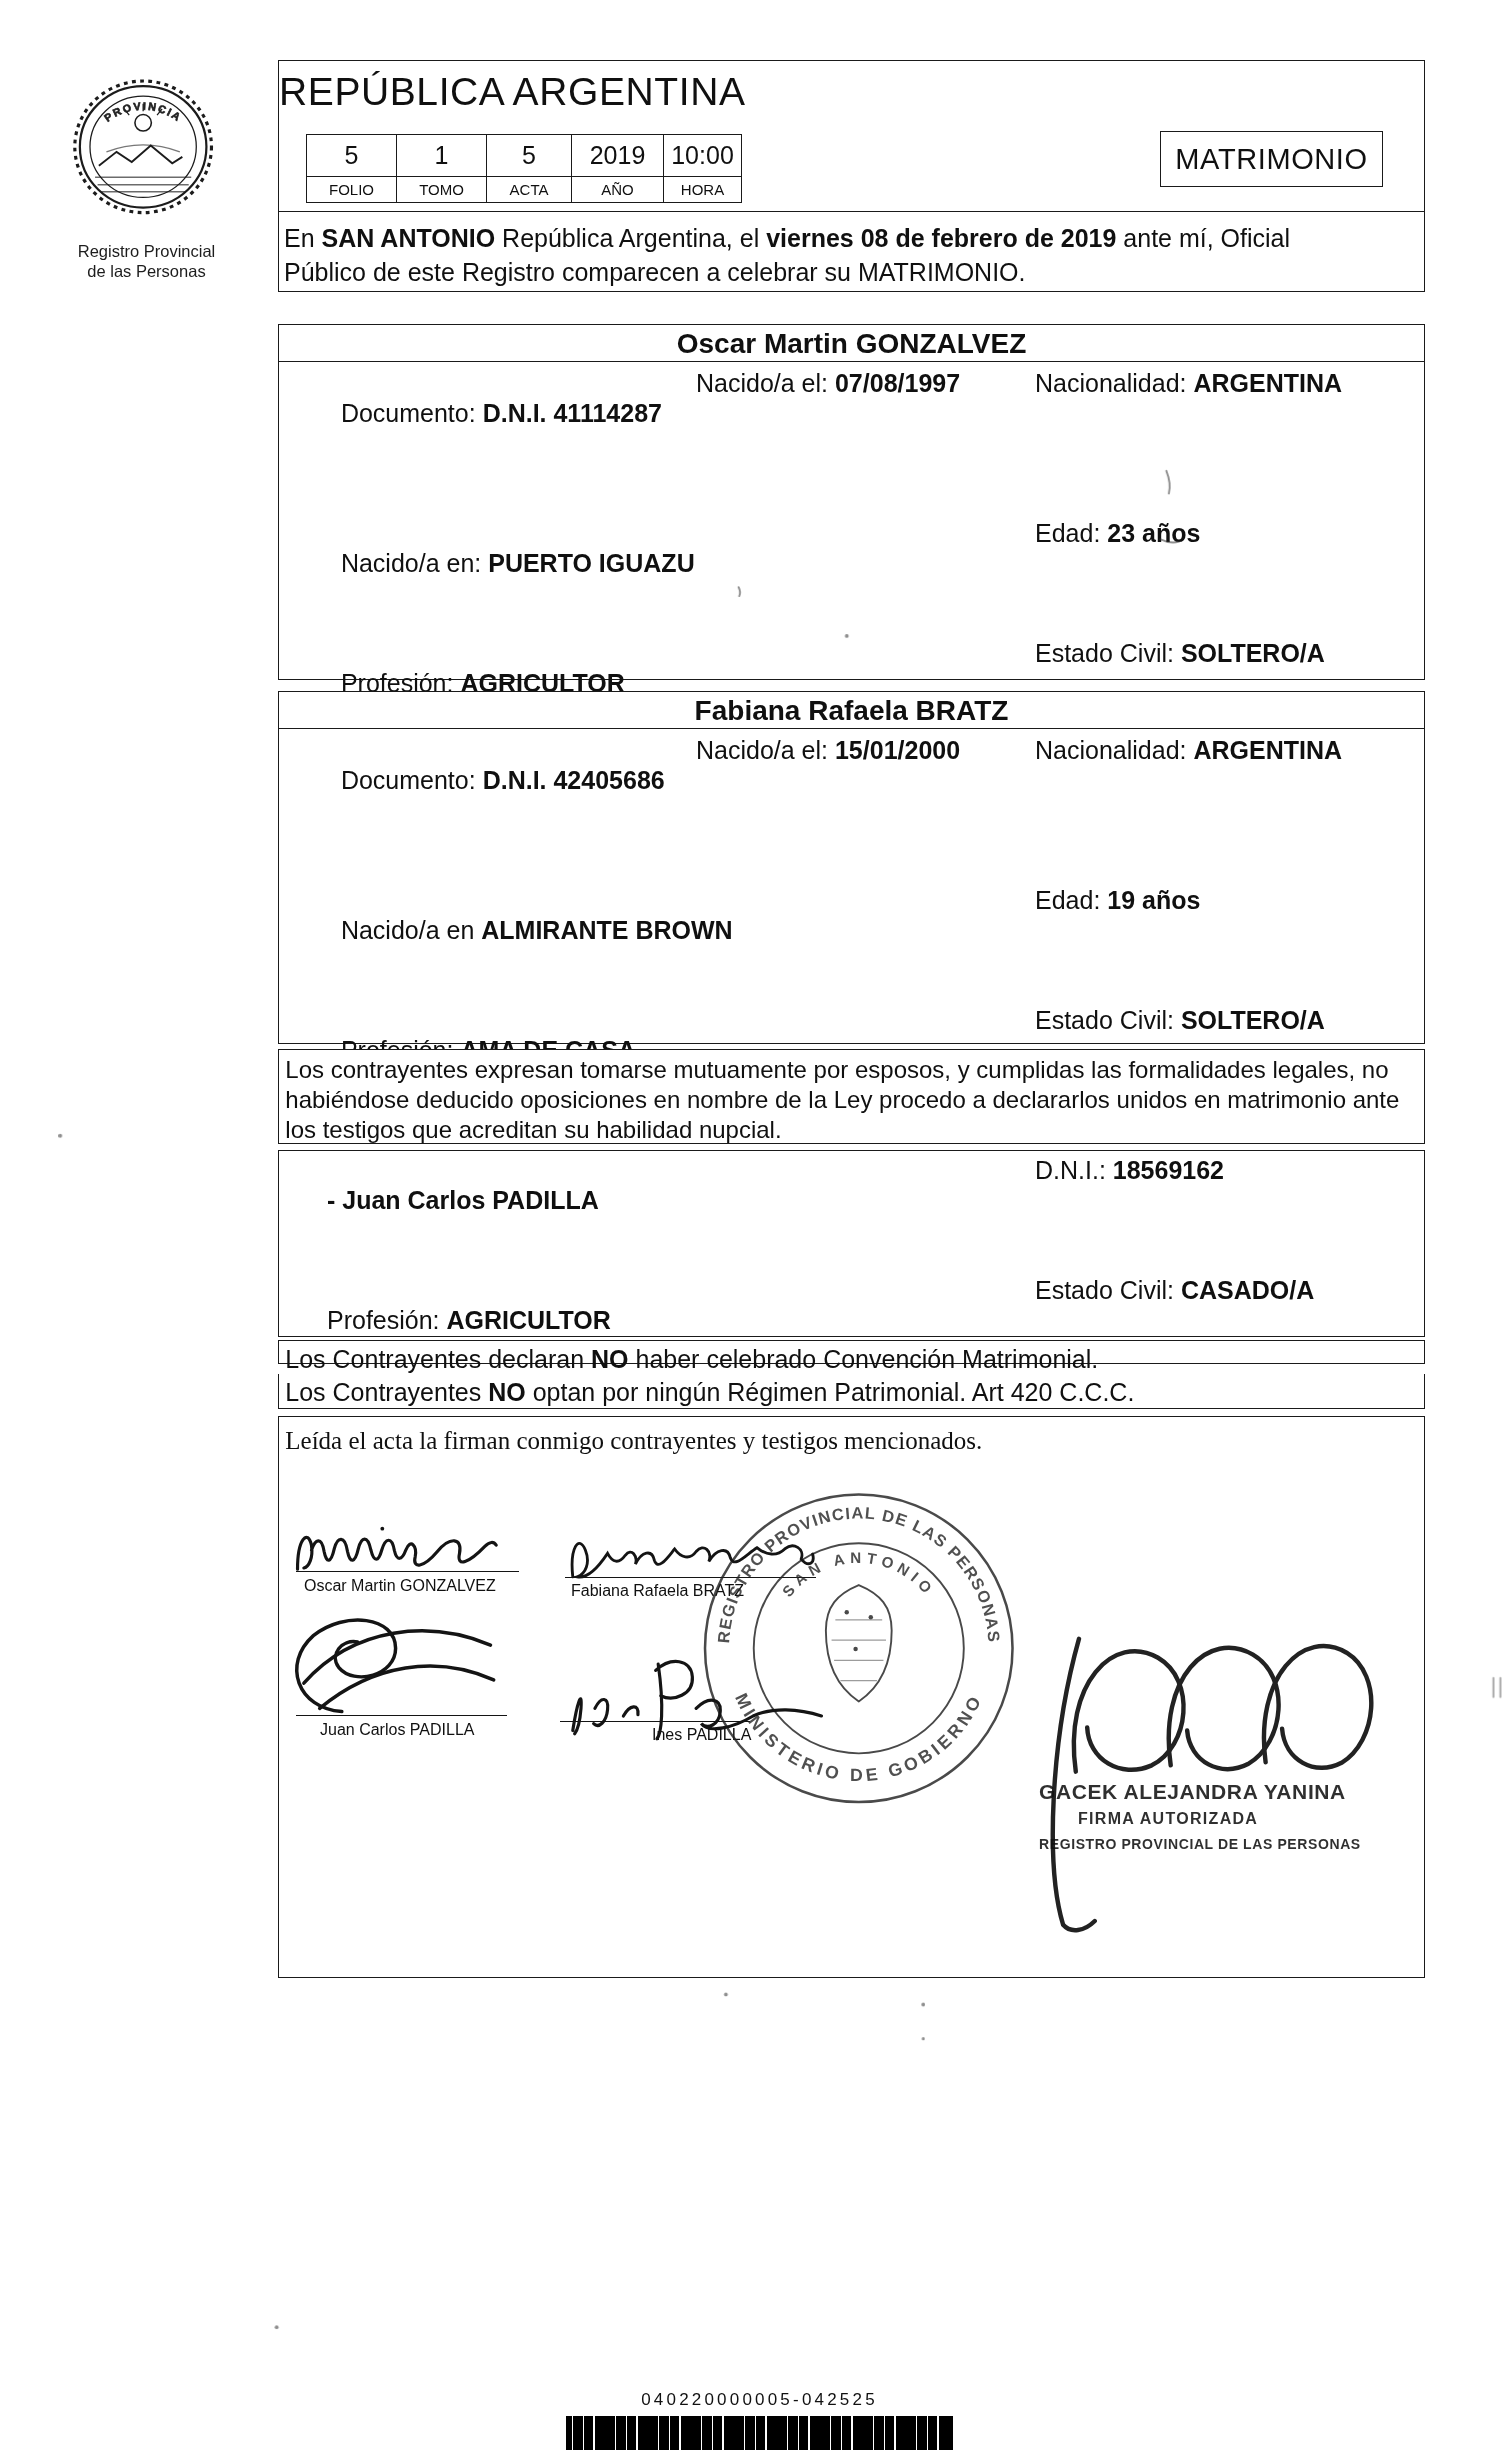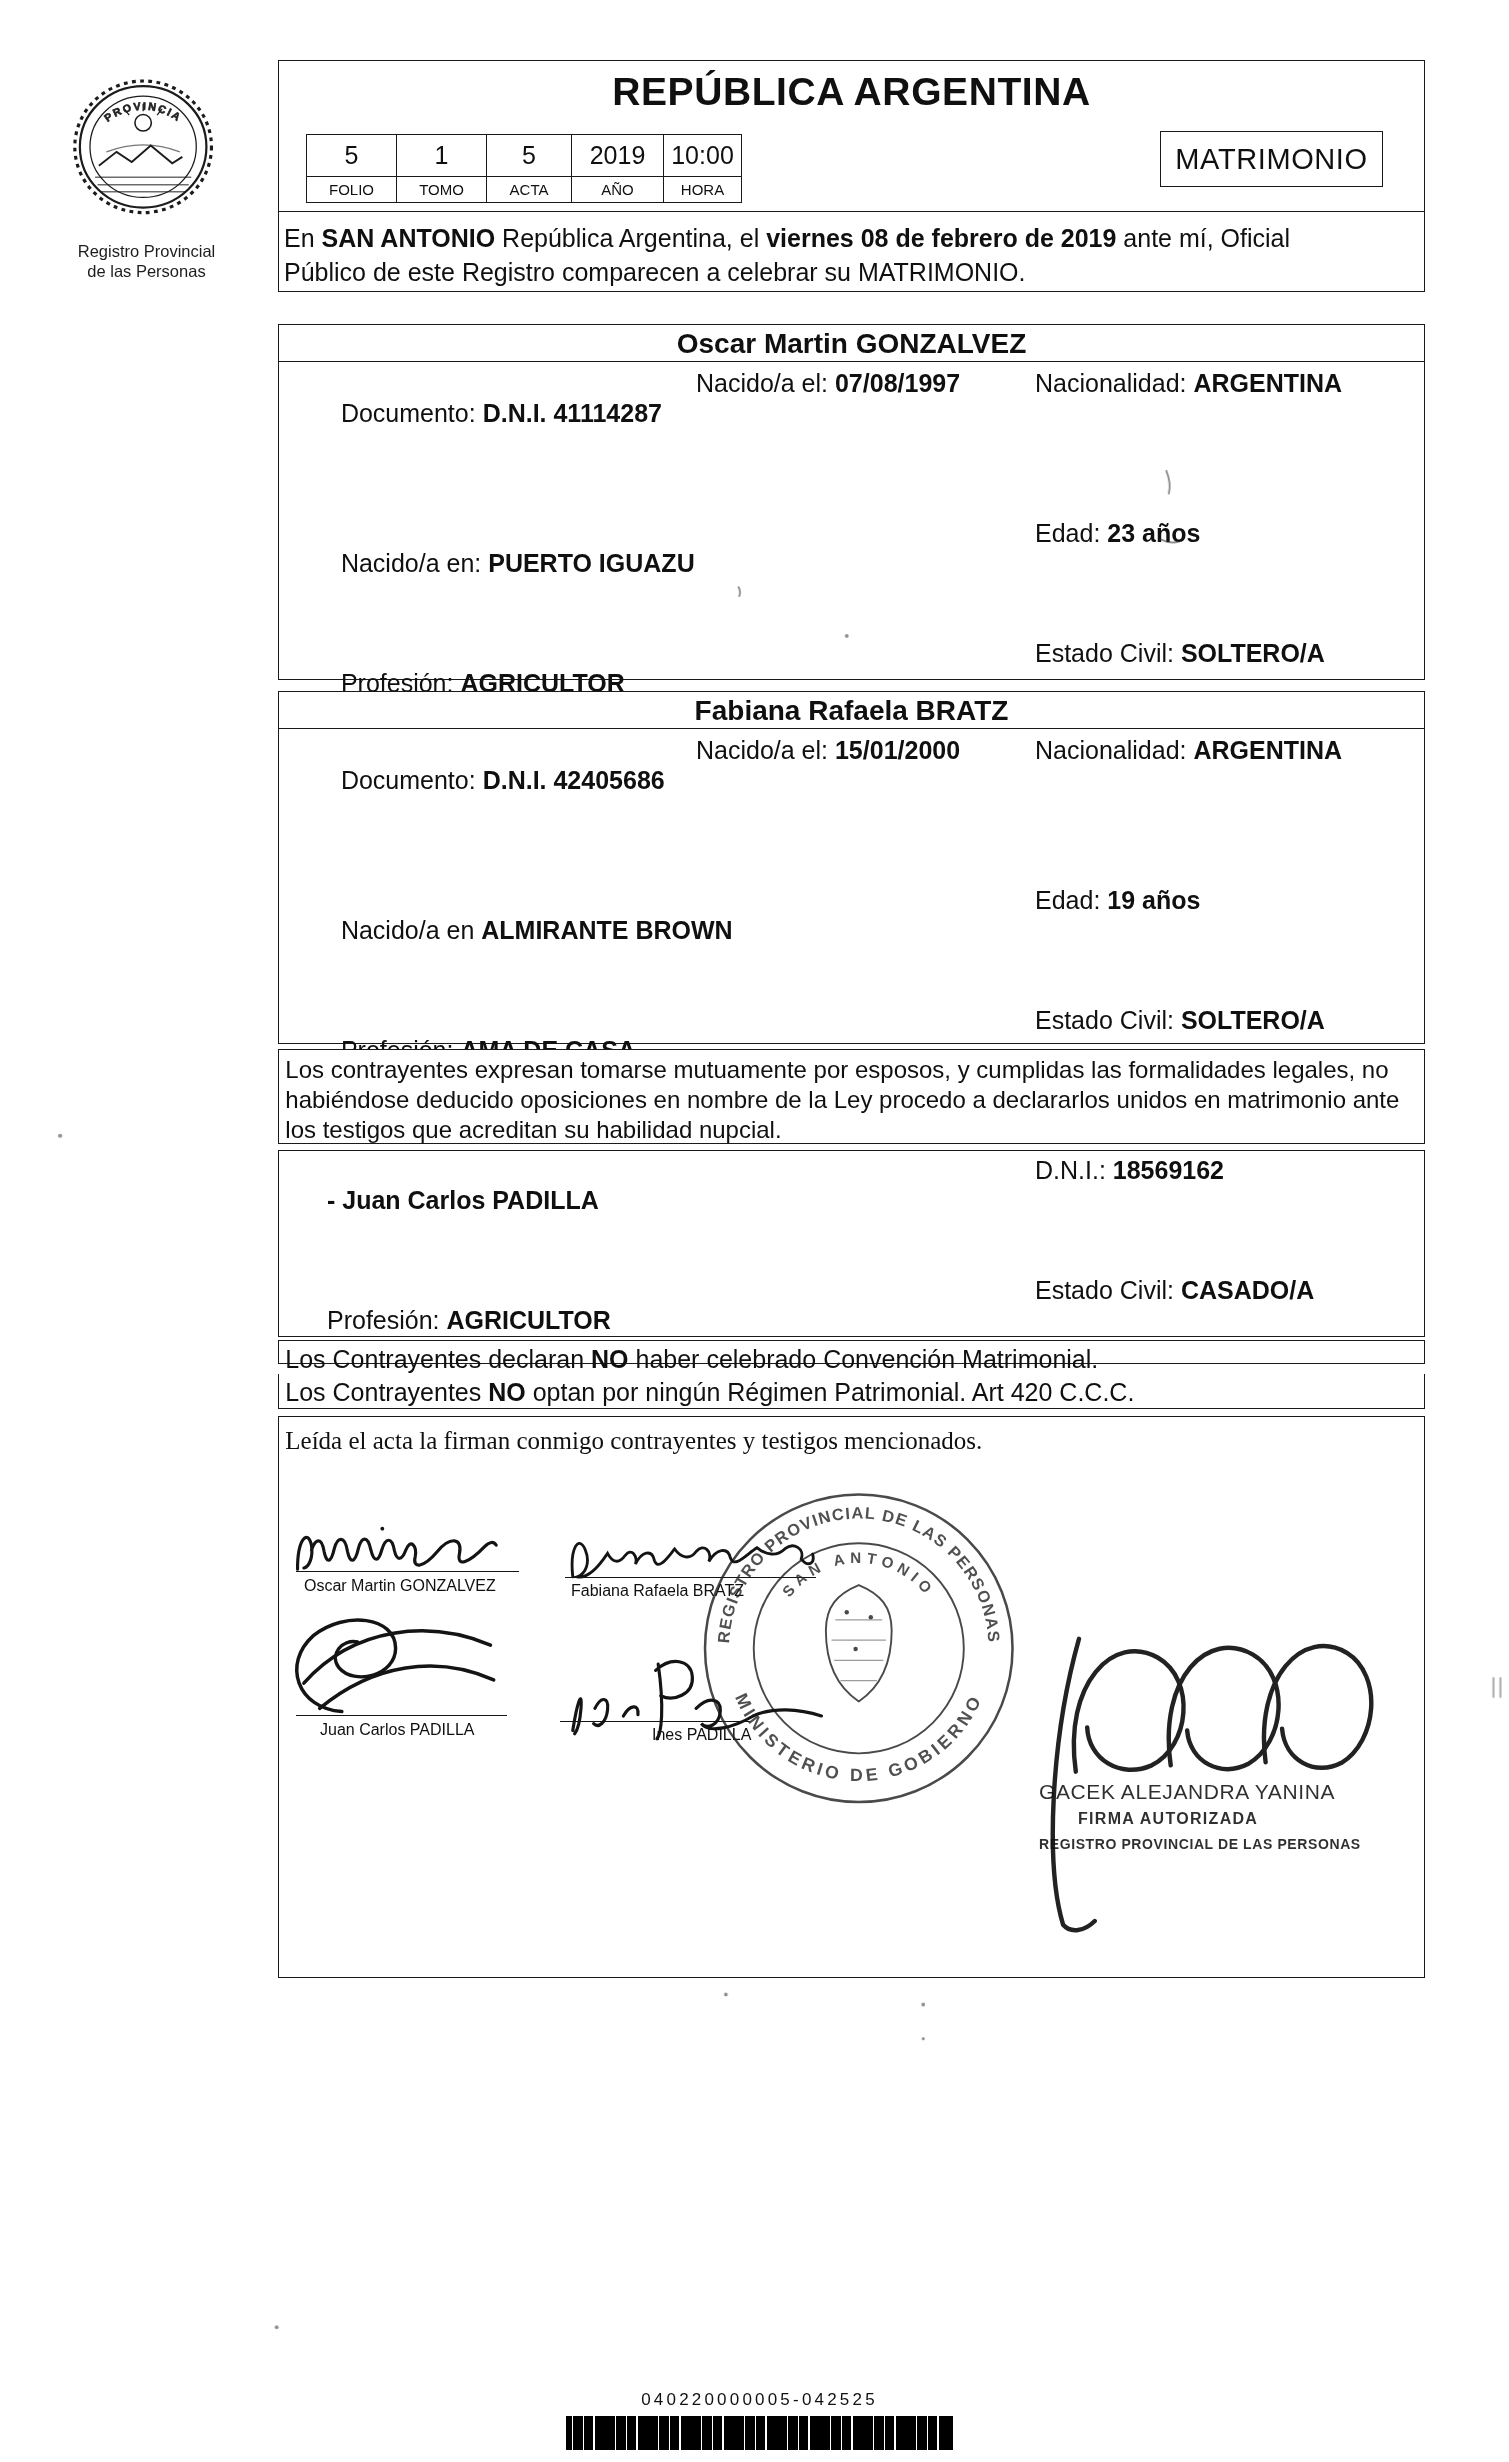--- a/index.html
+++ b/index.html
@@ -1,20 +1,20 @@
 <!DOCTYPE html>
 <html style="font-size:10px"><head>
 <meta charset="utf-8">
 <style>
   html,body{margin:0;padding:0;background:#e8e8e8;}
   .page{position:relative;width:1510px;height:2462px;background:#ffffff;overflow:hidden;
         font-family:"Liberation Sans","DejaVu Sans",sans-serif;color:#101010;}
   .box{position:absolute;left:278px;width:1147px;border:1.9px solid #1a1a1a;box-sizing:border-box;background:#fff;}
   
-  .doc-title{padding-top:8.9px;text-align:center;font-size:39px;letter-spacing:0.6px;font-weight:700;}
+  .doc-title{padding-top:8.9px;font-size:39px;letter-spacing:0.6px;font-weight:400;}
   .registry{position:absolute;top:73px;left:27px;border-collapse:collapse;}
   .registry td{border:1.9px solid #1a1a1a;text-align:center;}
   .registry tr.vals td{font-size:25px;font-weight:400;height:39px;}
   .registry tr.labs td{font-size:15px;font-weight:400;height:23px;}
   .c-folio{width:87px}.c-tomo{width:87px}.c-acta{width:82px}.c-anio{width:89px}.c-hora{width:75px}
   .act-box{position:absolute;top:70px;left:881px;width:223px;height:56px;border:1.9px solid #1a1a1a;
            box-sizing:border-box;display:flex;align-items:center;justify-content:center;
            font-size:29px;letter-spacing:0.6px;font-weight:400;}
   .intro-section{position:absolute;top:150px;left:0;right:0;border-top:1.9px solid #1a1a1a;padding:8.9px 5px 6.3px;}
   .intro-text{font-size:25px;line-height:34px;white-space:pre-wrap;}
@@ -31,21 +31,21 @@
   .cmid{position:absolute;left:417px;top:0;white-space:pre;}
   .cright{position:absolute;left:756px;top:0;white-space:pre;}
   
   .para{padding:6.3px 6.3px 0;font-size:24px;line-height:30px;white-space:pre;}
   .clause-line{padding:4.4px 6.3px 0;font-size:25px;white-space:pre;}
   .closing-line{padding:10px 6.3px 0;font-size:25px;white-space:pre;font-family:Liberation Serif, serif;}
   
   .sig-line{position:absolute;border-top:1.9px solid #141414;}
   .sig-caption{position:absolute;font-size:16px;font-weight:400;color:#101010;white-space:pre;}
   .official{position:absolute;left:1039px;top:1780px;opacity:.88;color:#131313;}
-  .official .o1{font-size:21px;font-weight:400;letter-spacing:0.6px;}
+  .official .o1{font-size:21px;font-weight:700;letter-spacing:0.6px;}
   .official .o2{font-size:16px;font-weight:700;margin:6.3px 0 0 39px;letter-spacing:1.3px;}
   .official .o3{font-size:14px;font-weight:700;margin:7.6px 0 0 0;letter-spacing:0.6px;}
   
   .seal-caption{position:absolute;left:61px;top:242px;width:171px;text-align:center;
                 font-size:16.5px;line-height:19.6px;color:#1d1d1d;}
   
   .barcode-wrap{position:absolute;left:557px;top:2390px;width:405px;text-align:center;}
   .barcode-text{font-size:17px;letter-spacing:3.2px;color:#111;}
   .barcode-bars{margin:5.7px auto 0;width:387px;height:34px;
     background:repeating-linear-gradient(90deg,#000 0 5.7px,#fff 5.7px 7px,#000 7px 12px,#000 12px 17px,#fff 17px 17.7px,#000 17.7px 21.5px);}

